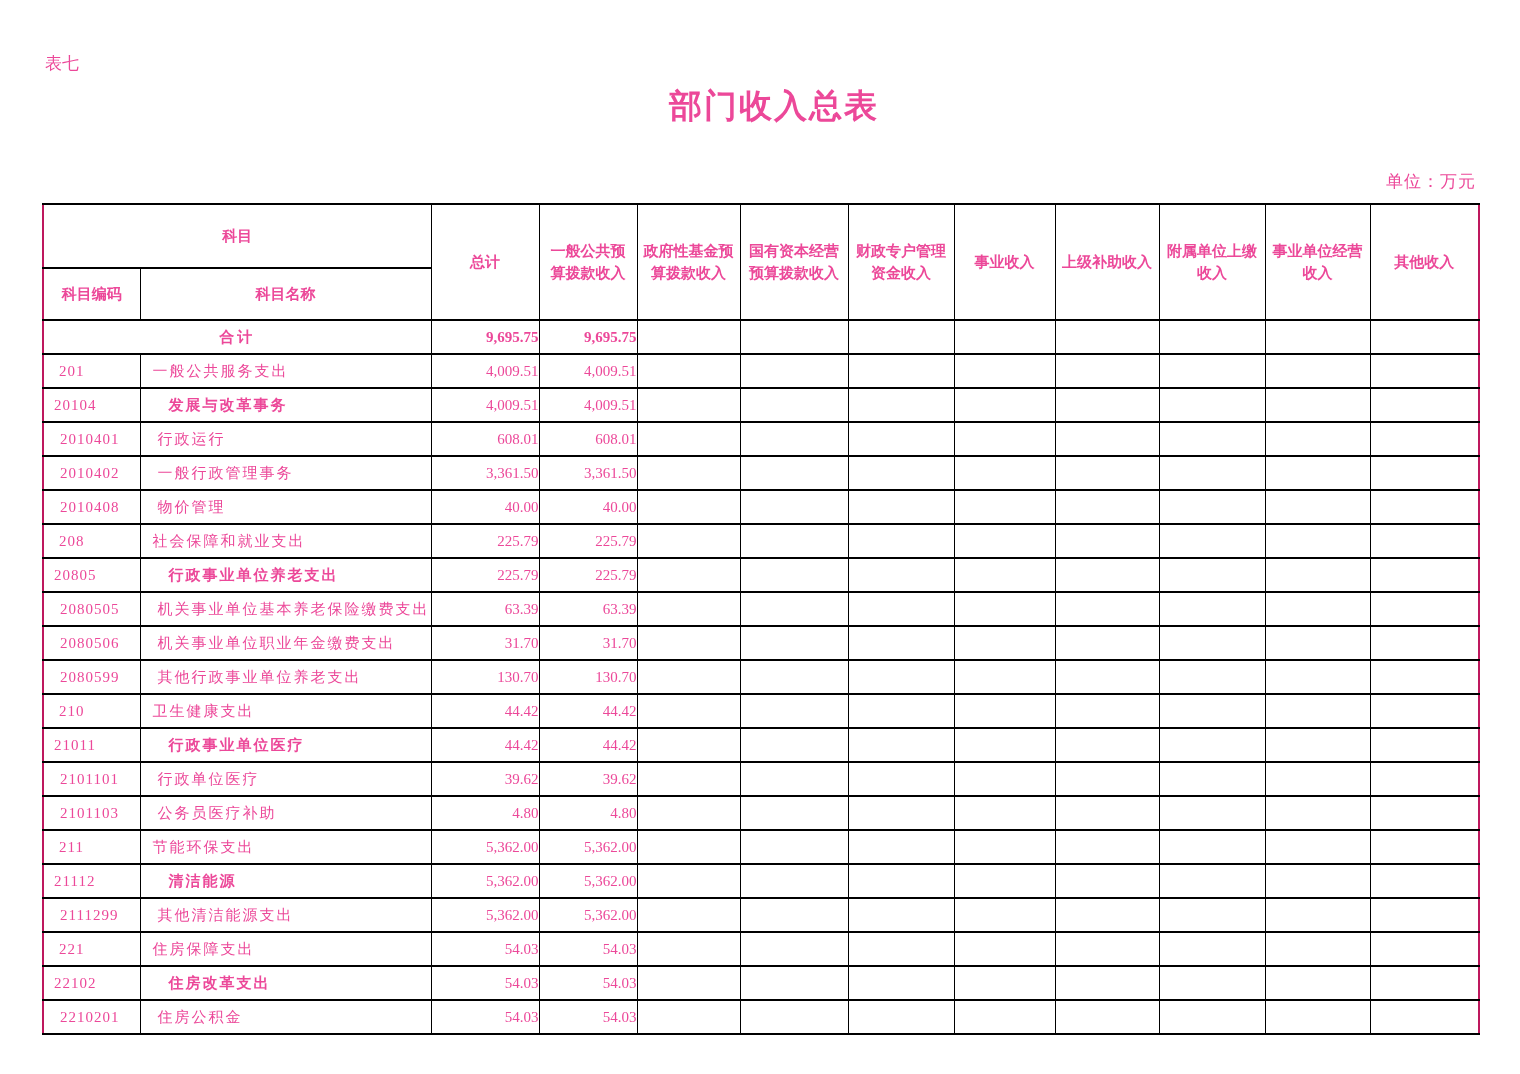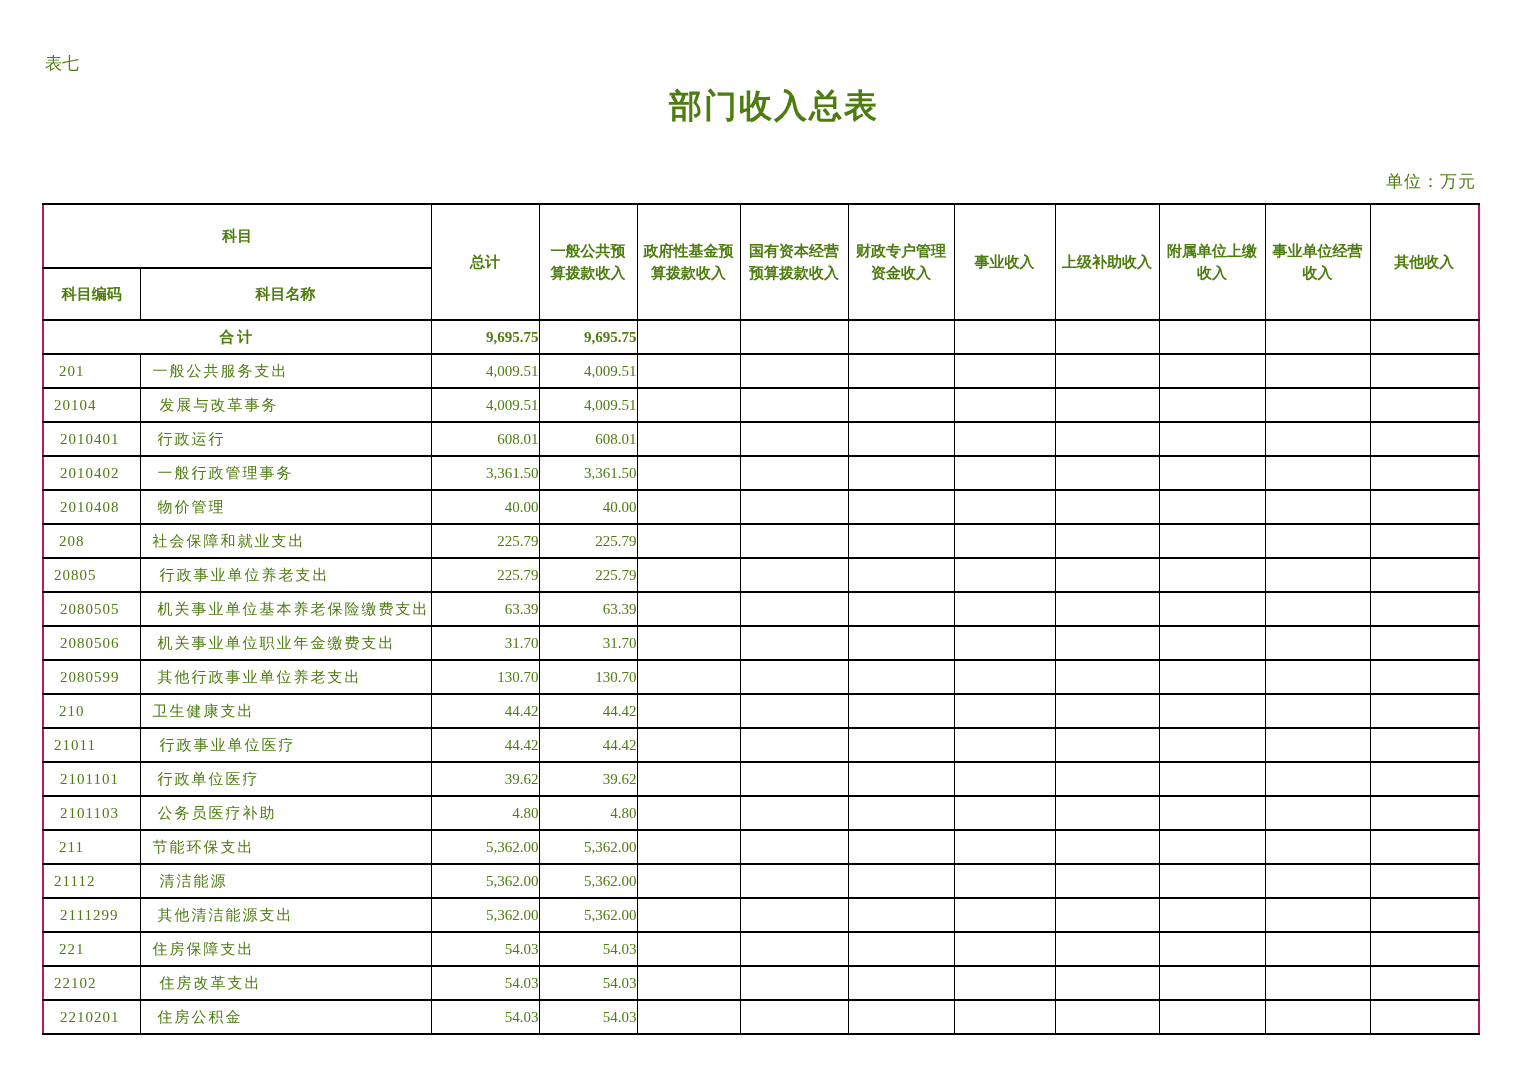--- a/index.html
+++ b/index.html
@@ -2,21 +2,21 @@
 <html lang="zh"><head>
 <meta charset="utf-8">
 <style>
   html,body{margin:0;padding:0;background:#ffffff;}
   .page{
     position:relative;
     width:1520px;height:1074px;
     background:#ffffff;
     overflow:hidden;
     font-family:"Liberation Serif","DejaVu Serif",serif;
-    color:#4d7c0f;
+    color:#ec4899;
   }
   .sheet-label{
     position:absolute;left:45px;top:52px;
     font-size:17px;
     font-family:"Liberation Serif","DejaVu Serif",serif;
   }
   .title{
     position:absolute;left:0;top:84px;width:100%;
     margin:0;text-align:center;
     font-size:33px;font-weight:bold;
@@ -60,21 +60,21 @@
     font-size:15px;
     line-height:1.1;
   }
   td.code{text-align:left;letter-spacing:1px;}
   td.name{text-align:left;letter-spacing:2px;}
   td.num{text-align:right;padding-right:5px;}
   td.code.lvl1{padding-left:15px;}
   td.code.lvl2{padding-left:10px;}
   td.code.lvl3{padding-left:16px;}
   td.name.lvl1{padding-left:12px;}
-  td.name.lvl2{padding-left:19px;}
+  td.name.lvl2{padding-left:28px;font-weight:bold;}
   td.name.lvl3{padding-left:17px;}
   tr.total-row td{font-weight:bold;}
   tr.total-row td.total-label{
     text-align:center;
     font-size:15px;
     letter-spacing:3px;
   }
 </style>
 </head>
 <body>

